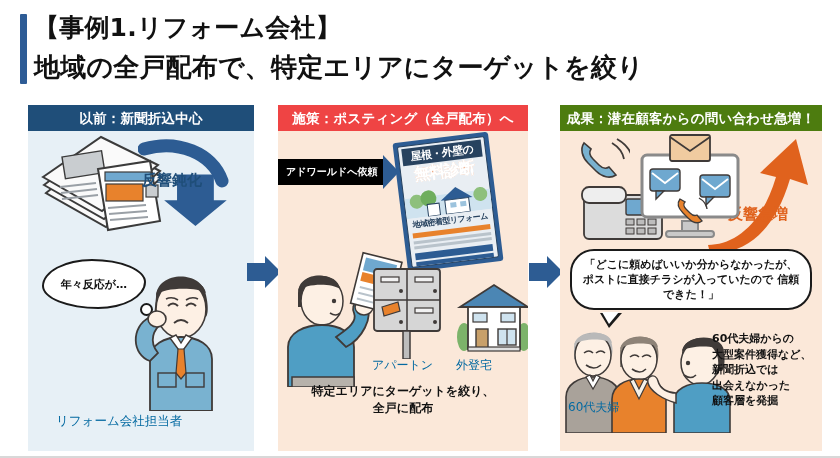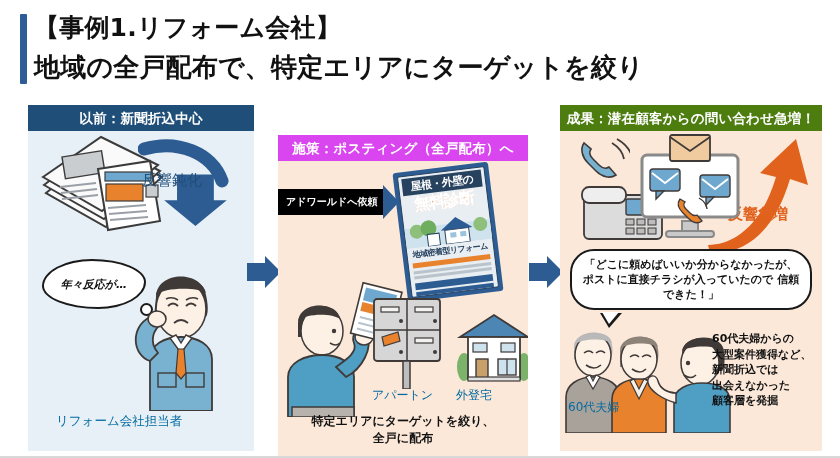--- a/index.html
+++ b/index.html
@@ -33,37 +33,37 @@
     height:26px; line-height:26px; text-align:center; color:#fff;
     font-size:13.5px; font-weight:bold; white-space:nowrap; letter-spacing:.2px;
   }
   .panel-body { position:relative; overflow:hidden; }
 
   #panel1 { left:28px; width:226px; }
   #panel1 .panel-head { background:#1f4e79; }
   #panel1 .panel-body { height:320px; background:#e7f0f6; }
 
   #panel2 { left:278px; width:250px; }
-  #panel2 .panel-head { background:#d946ef;margin-top:30px; }
+  #panel2 .panel-head { background:#ef4444; }
   #panel2 .panel-body { height:320px; background:#fbe8d9; }
 
   #panel3 { left:560px; width:262px; }
   #panel3 .panel-head { background:#4d7c0f; }
   #panel3 .panel-body { height:320px; background:#fbe8d9; }
 
   
   .connector { position:absolute; top:255px; width:34px; height:34px; }
 
   
   .cap {
     position:absolute; text-align:left; font-weight:normal;
     color:#0369a1; white-space:nowrap;
   }
   .lbl-blue {
-    font-weight:normal; color:#1f4e79; white-space:nowrap;
+    font-weight:bold; color:#1f4e79; white-space:nowrap;
   }
   .lbl-orange {
     font-weight:bold; color:#e0621d; white-space:nowrap;
   }
 
   
   .tag-arrow {
     position:absolute; background:#000000; color:#fff; font-weight:bold;
     font-size:10px; height:26px; line-height:26px; padding:0 6px 0 8px;
     white-space:nowrap;
@@ -159,21 +159,21 @@
           </g>
         </g>
       </svg>
 
       <svg width="110" height="110" style="position:absolute;left:110px;top:0px;">
         <path d="M6 18 C40 8 74 22 84 50" stroke="#2d5c93" stroke-width="13" fill="none" stroke-linecap="round"></path>
         <path d="M62 56 L102 56 L102 84 L116 84 L82 112 L48 84 L62 84 Z" transform="translate(-18,-8) scale(0.92)" fill="#2d5c93"></path>
       </svg>
       <div class="lbl-blue" style="position:absolute;left:114px;top:40px;font-size:15px;">反響鈍化</div>
 
-      <div class="thought" style="left:14px;top:128px;width:104px;height:50px;font-style:italic;">年々反応が…</div>
+      <div class="thought" style="left:14px;top:128px;width:104px;height:50px;">年々反応が…</div>
       <div class="thought-dot" style="left:112px;top:172px;width:13px;height:13px;"></div>
       <div class="thought-dot" style="left:124px;top:186px;width:8px;height:8px;"></div>
 
       <svg width="130" height="150" style="position:absolute;left:96px;top:130px;">
 
         <path d="M32 36 C32 10 78 8 82 34 C86 52 82 56 82 56 L30 56 Z" fill="#3f3a38"></path>
 
         <ellipse cx="57" cy="48" rx="25" ry="29" fill="#fdf0e4" stroke="#3f3a38" stroke-width="1.6"></ellipse>
         <path d="M32 34 C36 14 78 12 82 32 C74 26 40 26 32 34 Z" fill="#3f3a38"></path>
 

